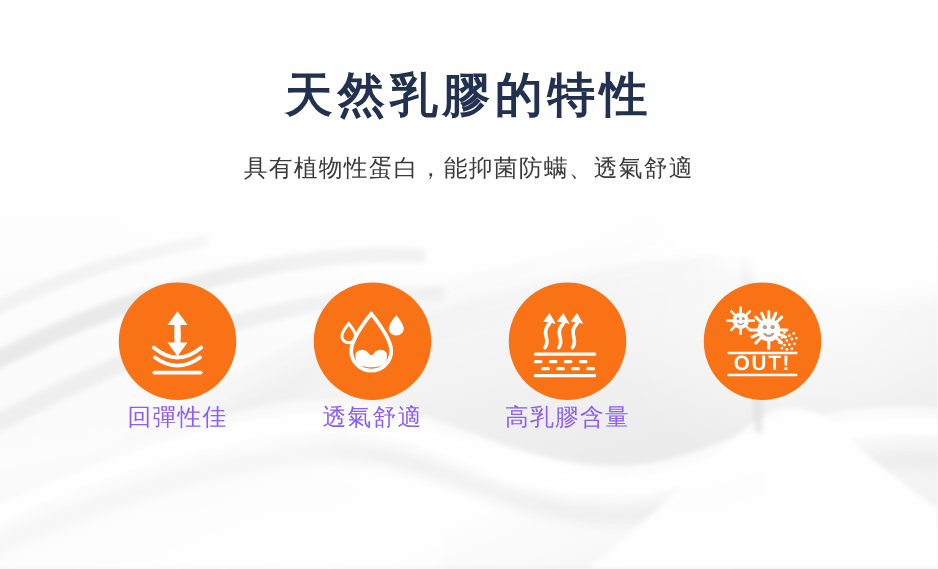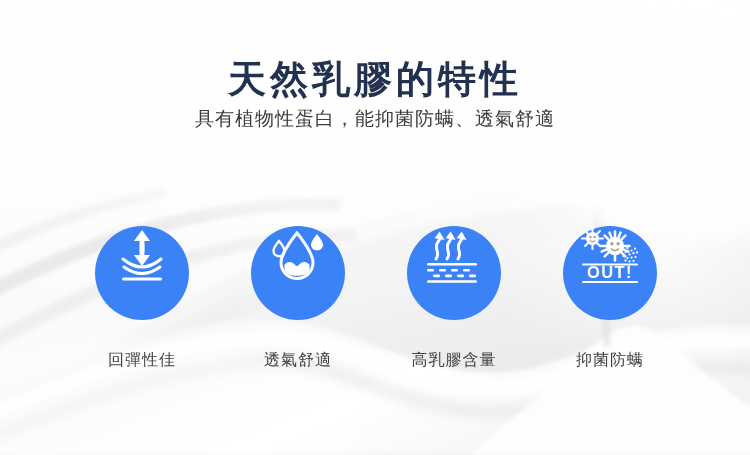--- a/index.html
+++ b/index.html
@@ -30,23 +30,24 @@
     text-align:center;
     z-index:5;
   }
   .page-title {
     font-size:38px;
     font-weight:bold;
     letter-spacing:4px;
     color:#22314f;
     line-height:1.15;
     text-shadow:0 1px 0 rgba(255,255,255,.55);
+    font-family:Liberation Mono, monospace;
   }
   .page-subtitle {
-    margin-top:5px;
+    margin-top:22px;
     font-size:19px;
     font-weight:normal;
     letter-spacing:1px;
     color:#3b3b3b;
     line-height:1.3;
   }
 
   
   .features {
     position:absolute;
@@ -57,33 +58,33 @@
     justify-content:space-between;
     align-items:flex-start;
     z-index:5;
   }
   .feature { width:140px; text-align:center; }
 
   .badge {
     width:94px; height:94px;
     margin:0 auto;
     border-radius:50%;
-    background:#3b82f6;
+    background:#f97316;
     display:flex;
-    align-items:flex-start;
+    align-items:center;
     justify-content:center;
     position:relative;
   }
   .badge svg { display:block; overflow:visible; }
 
   .feature-label {
-    margin-top:30px;
-    font-size:16px;
+    margin-top:1px;
+    font-size:19px;
     letter-spacing:1px;
-    color:#404040;
+    color:#8b5cf6;
     white-space:nowrap;
   }
 </style>
 </head>
 <body>
 
 <div id="banner">
 
   <div class="bg-layer">
     <svg class="bg-svg" viewBox="0 0 750 455" preserveAspectRatio="none">
@@ -320,17 +321,16 @@
               <circle cx="51.5" cy="35.4" r="1.1"></circle>
                 <circle cx="55.5" cy="35" r="1.1"></circle>
             </g>
 
             <rect x="4" y="37.4" width="56" height="2" rx="1"></rect>
             <rect x="4" y="55" width="56" height="2" rx="1"></rect>
           </g>
           <text x="32" y="52" text-anchor="middle" font-family="Liberation Sans, sans-serif" font-size="16.5" font-weight="bold" letter-spacing="1.4" fill="#ffffff">OUT!</text>
         </svg>
       </div>
-      <div class="feature-label">抑菌防螨</div>
     </div>
 
   </div>
 </div>
 
 </body></html>

